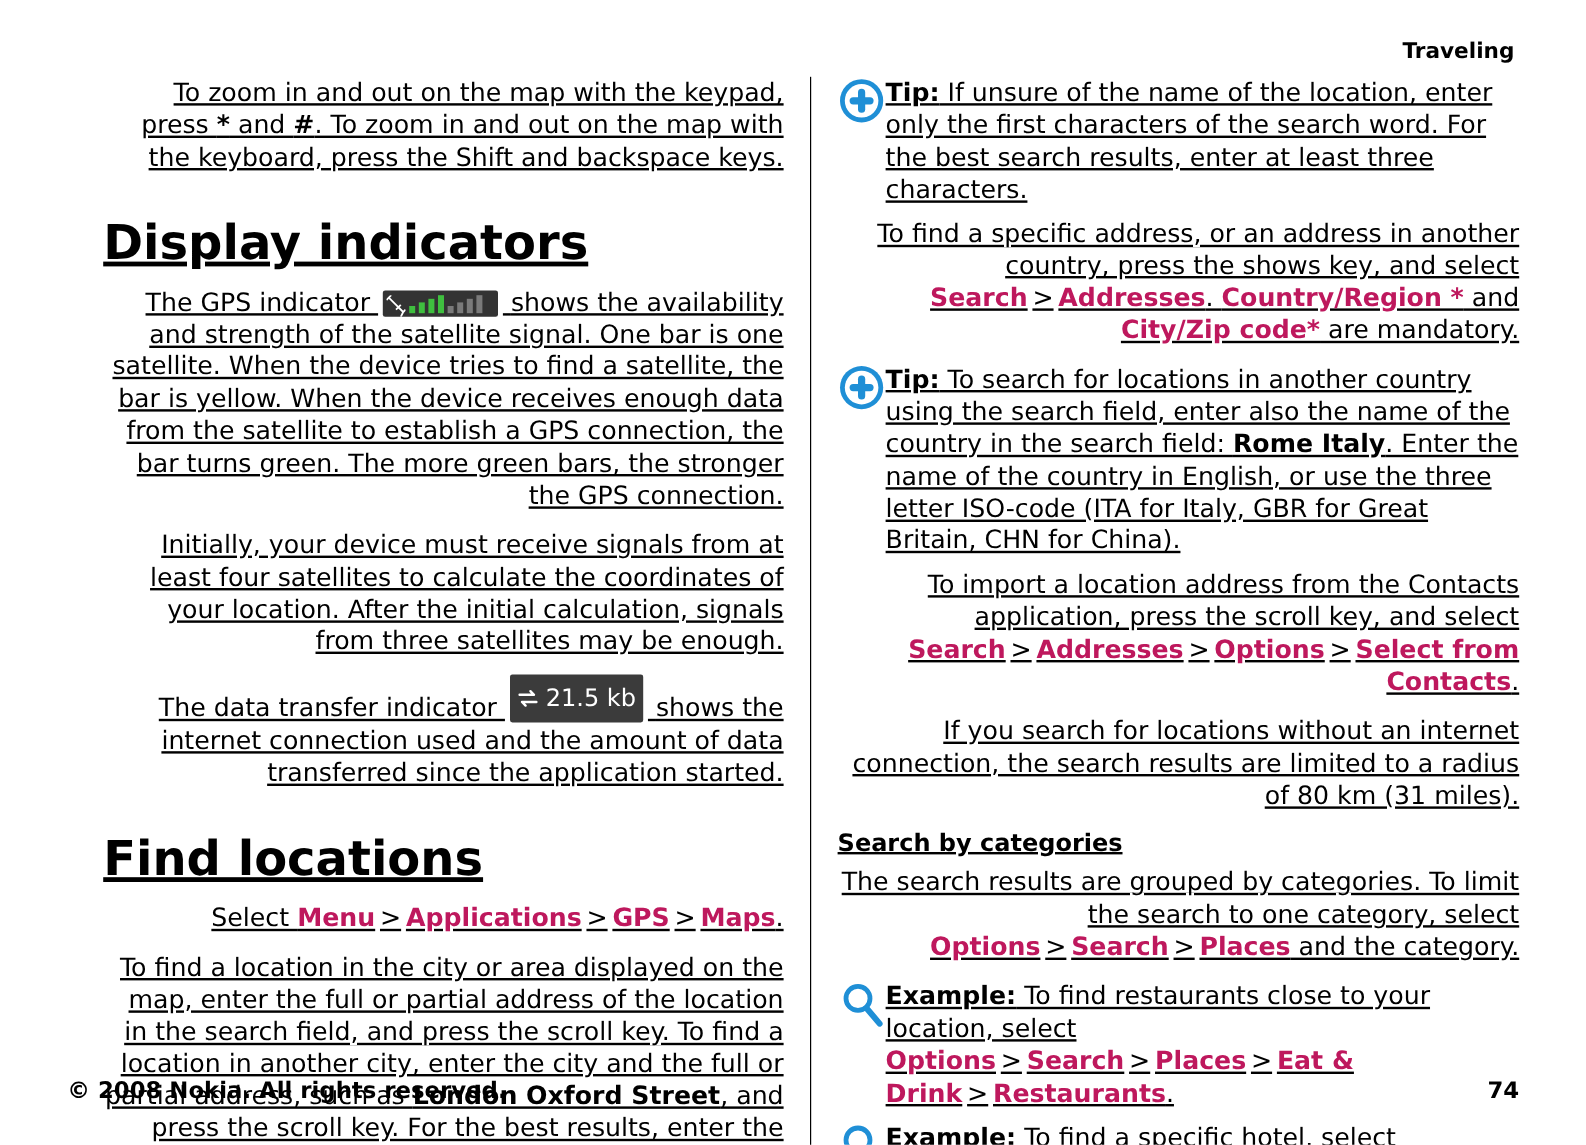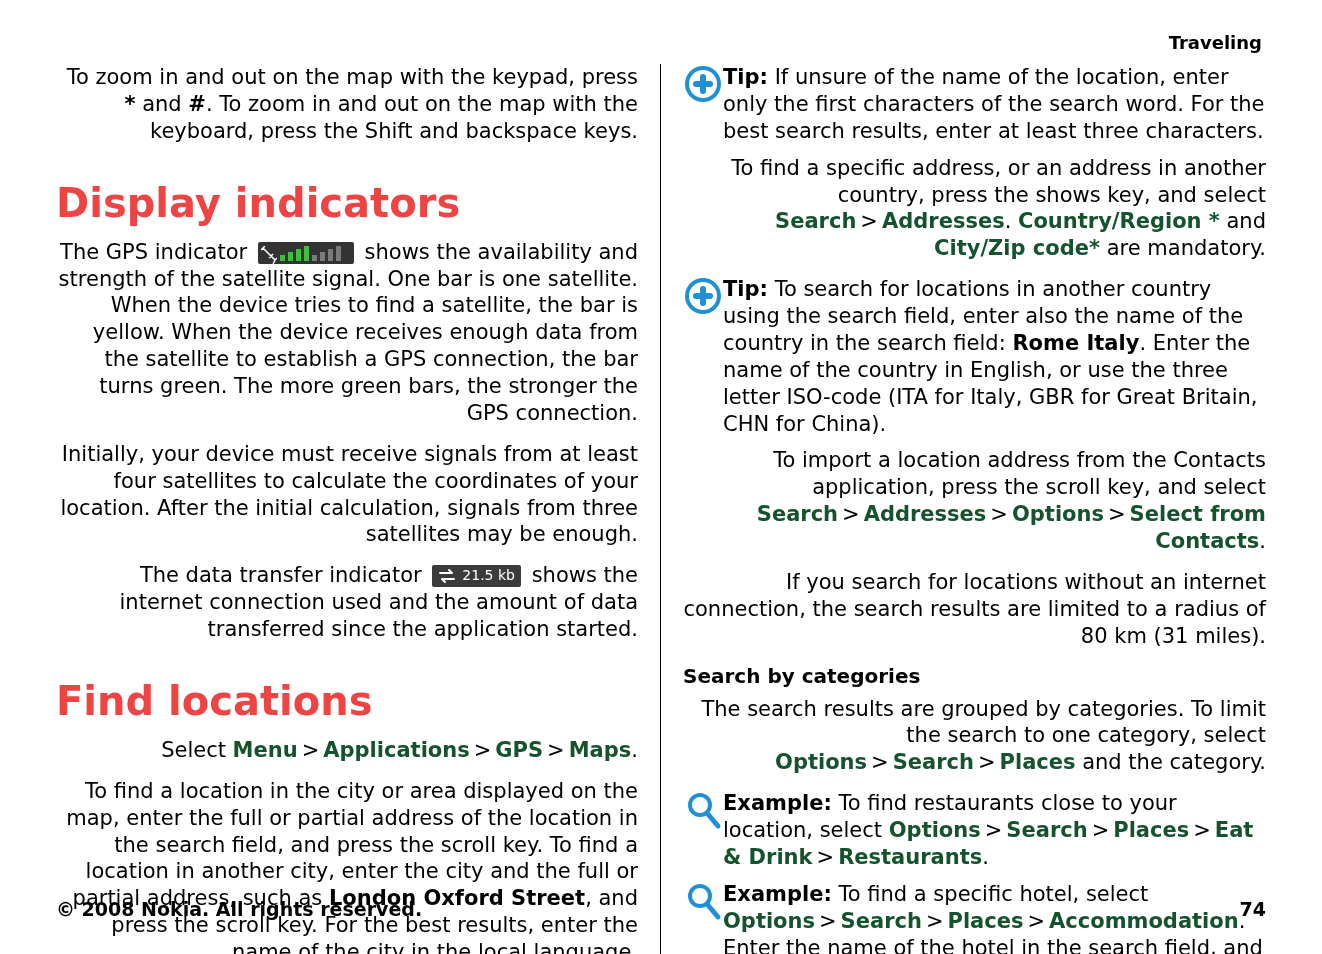--- a/index.html
+++ b/index.html
@@ -10,21 +10,22 @@
     height: 954px;
     background: #ffffff;
     font-family: "Verdana", "Geneva", "DejaVu Sans", sans-serif;
     color: #000000;
   }
   .page {
     position: relative;
     width: 1322px;
     height: 954px;
     box-sizing: border-box;
-    padding: 36px 56px 40px 56px;
+    padding: 36px 56px 40px 86px;
+    text-decoration: underline;
   }
   .header-right {
     position: absolute;
     top: 32px;
     right: 60px;
     font-weight: 700;
     font-size: 18px;
   }
   .columns {
     display: flex;
@@ -43,33 +44,33 @@
   .col-right {
     padding-left: 22px;
   }
   p.body {
     font-size: 21px;
     line-height: 1.28;
     margin: 0 0 14px 0;
     text-align: right;
   }
   h2.section {
-    color: #ef4444;
+    color: #000000;
     font-size: 40px;
     font-weight: 700;
     margin: 36px 0 14px 0;
     line-height: 1.1;
   }
   h3.subhead {
     font-size: 20px;
     font-weight: 700;
     margin: 10px 0 8px 0;
   }
   .b { font-weight: 700; }
-  .link { color: #14532d; font-weight: 700; }
+  .link { color: #be185d; font-weight: 700; }
   .gt { padding: 0 4px; color: #000; }
 
   
   .gps-ind {
     display: inline-block;
     width: 96px;
     height: 22px;
     background: #333;
     vertical-align: text-bottom;
     position: relative;
@@ -103,26 +104,26 @@
   .gps-ind .bars span:nth-child(6){height:9px;}
   .gps-ind .bars span:nth-child(7){height:12px;}
   .gps-ind .bars span:nth-child(8){height:15px;}
   
   
   .data-ind {
     display: inline-flex;
     align-items: center;
     background: #3b3b3b;
     color: #fff;
-    height: 22px;
+    height: 40px;
     padding: 0 6px;
     border-radius: 2px;
     margin: 0 4px;
     vertical-align: text-bottom;
-    font-size: 14px;
+    font-size: 20px;
     gap: 6px;
   }
   .data-ind .arrows svg {
     width: 18px; height: 18px; display: block;
   }
 
   
   .callout {
     display: flex;
     align-items: flex-start;

